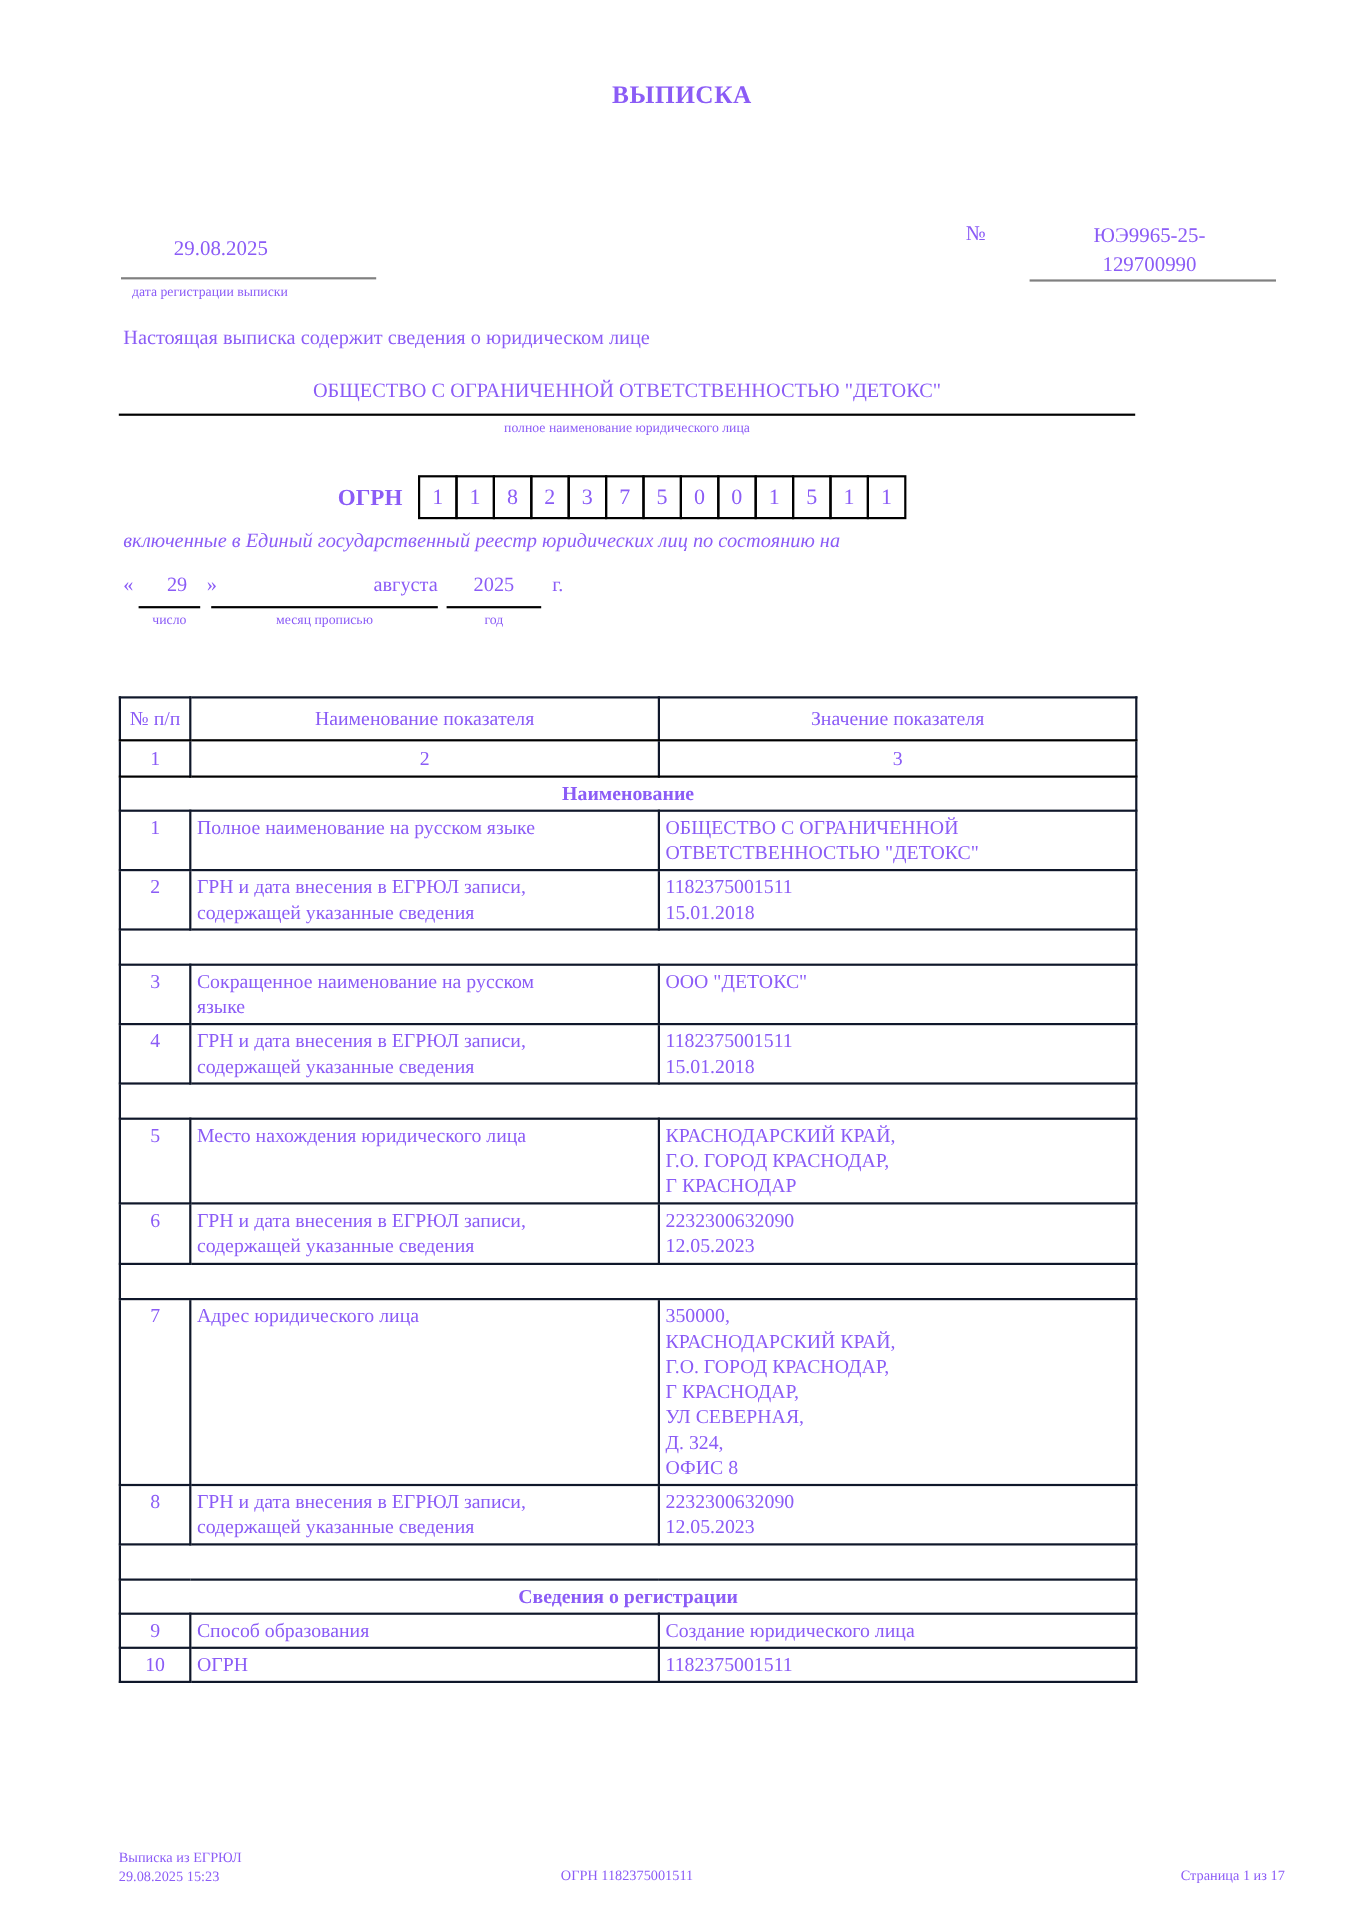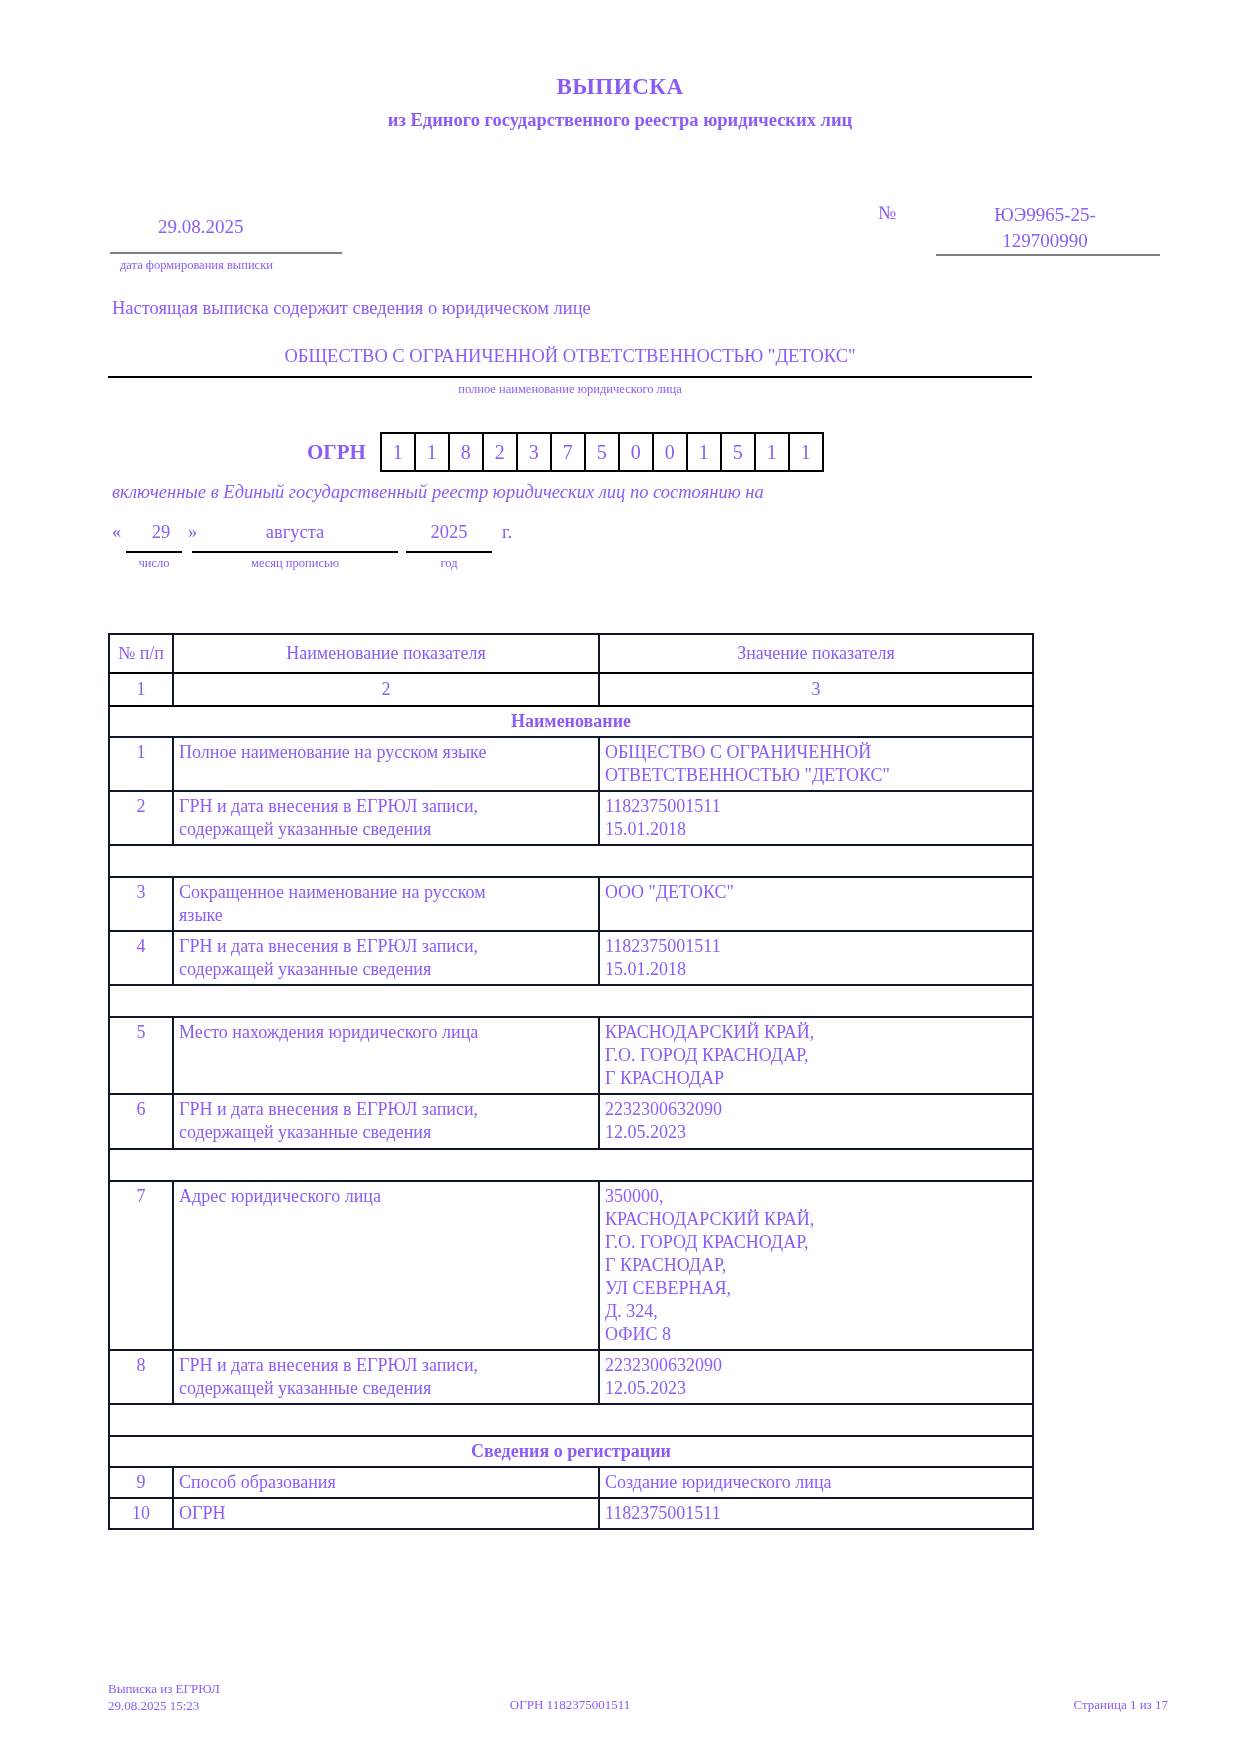--- a/index.html
+++ b/index.html
@@ -31,21 +31,21 @@
   .ogrn-boxes{display:flex;}
   .ogrn-box{width:32px;height:36px;border:2px solid #000;margin-left:-2px;display:flex;align-items:center;justify-content:center;font-size:20px;}
   .ogrn-box:first-child{margin-left:0;}
 
   .included{position:absolute;top:482px;left:112px;font-size:18.5px;font-style:italic;}
 
   .dateline{position:absolute;top:522px;left:108px;width:560px;height:58px;font-size:18.5px;}
   .dl-q1{position:absolute;left:4px;top:0;}
   .dl-day{position:absolute;left:30px;top:0;width:46px;text-align:center;}
   .dl-q2{position:absolute;left:80px;top:0;}
-  .dl-month{position:absolute;left:84px;top:0;width:206px;text-align:center;}
+  .dl-month{position:absolute;left:84px;top:0;width:206px;text-align:right;}
   .dl-year{position:absolute;left:298px;top:0;width:86px;text-align:center;}
   .dl-gsuffix{position:absolute;left:394px;top:0;}
   .bline{position:absolute;height:1.5px;background:#000;top:29px;}
   .dl-u1{left:18px;width:56px;}
   .dl-u2{left:84px;width:206px;}
   .dl-u3{left:298px;width:86px;}
   .dl-lbl{position:absolute;top:34px;font-size:12.5px;text-align:center;}
   .dl-l1{left:18px;width:56px;}
   .dl-l2{left:84px;width:206px;}
   .dl-l3{left:298px;width:86px;}
@@ -68,31 +68,30 @@
   .footer-left{position:absolute;top:1680px;left:108px;font-size:13px;line-height:17px;}
   .footer-center{position:absolute;top:1697px;left:108px;width:924px;text-align:center;font-size:13px;}
   .footer-right{position:absolute;top:1697px;left:932px;width:236px;text-align:right;font-size:13px;}
 </style>
 </head>
 <body>
 
 <div class="page">
 
   <div class="doc-title">ВЫПИСКА</div>
-  <div class="doc-subtitle">из Единого государственного реестра юридических лиц</div>
 
   <div class="form-date">29.08.2025</div>
   <div class="num-label">№</div>
   <div class="num-block">
     <div>ЮЭ9965-25-</div>
     <div>129700990</div>
   </div>
   <div class="gline gline-date"></div>
   <div class="gline gline-num"></div>
-  <div class="form-date-label">дата формирования выписки</div>
+  <div class="form-date-label">дата регистрации выписки</div>
 
   <div class="intro">Настоящая выписка содержит сведения о юридическом лице</div>
   <div class="company-name">ОБЩЕСТВО С ОГРАНИЧЕННОЙ ОТВЕТСТВЕННОСТЬЮ "ДЕТОКС"</div>
   <div class="bline-company"></div>
   <div class="company-label">полное наименование юридического лица</div>
 
   <div class="ogrn-row">
     <span class="ogrn-caption">ОГРН</span>
     <span class="ogrn-boxes">
       <span class="ogrn-box">1</span>

